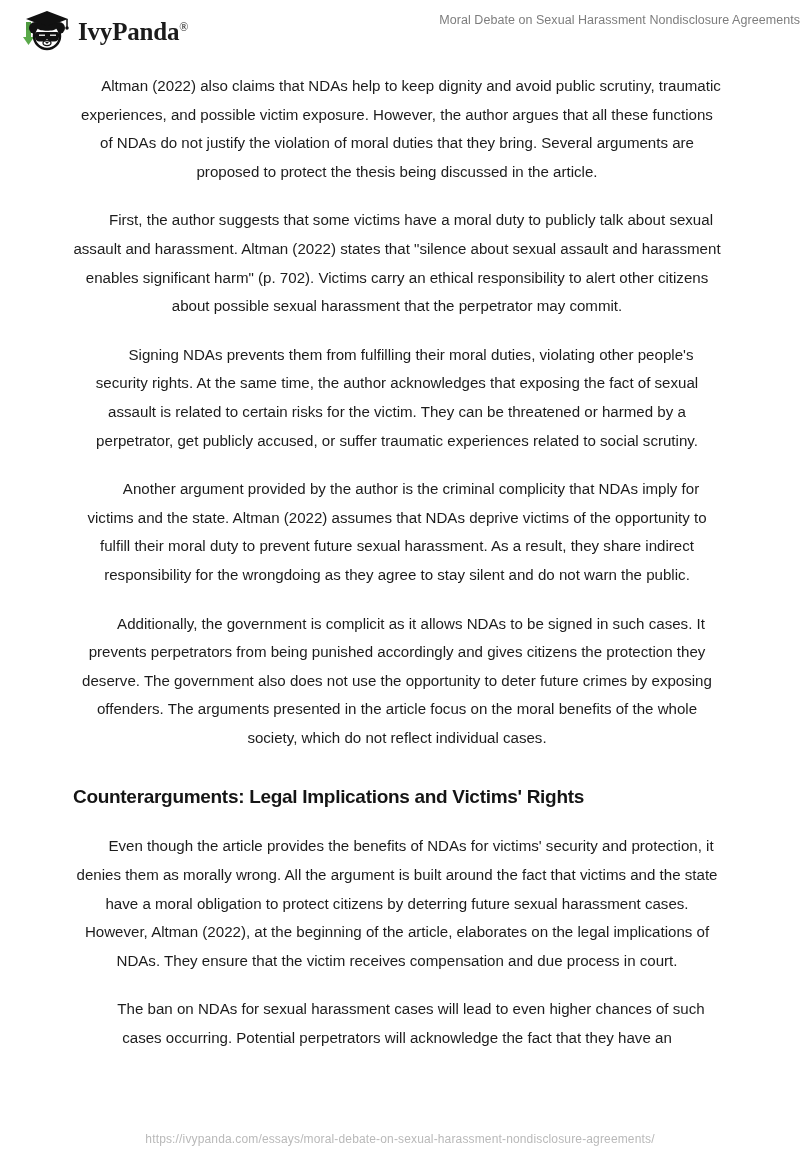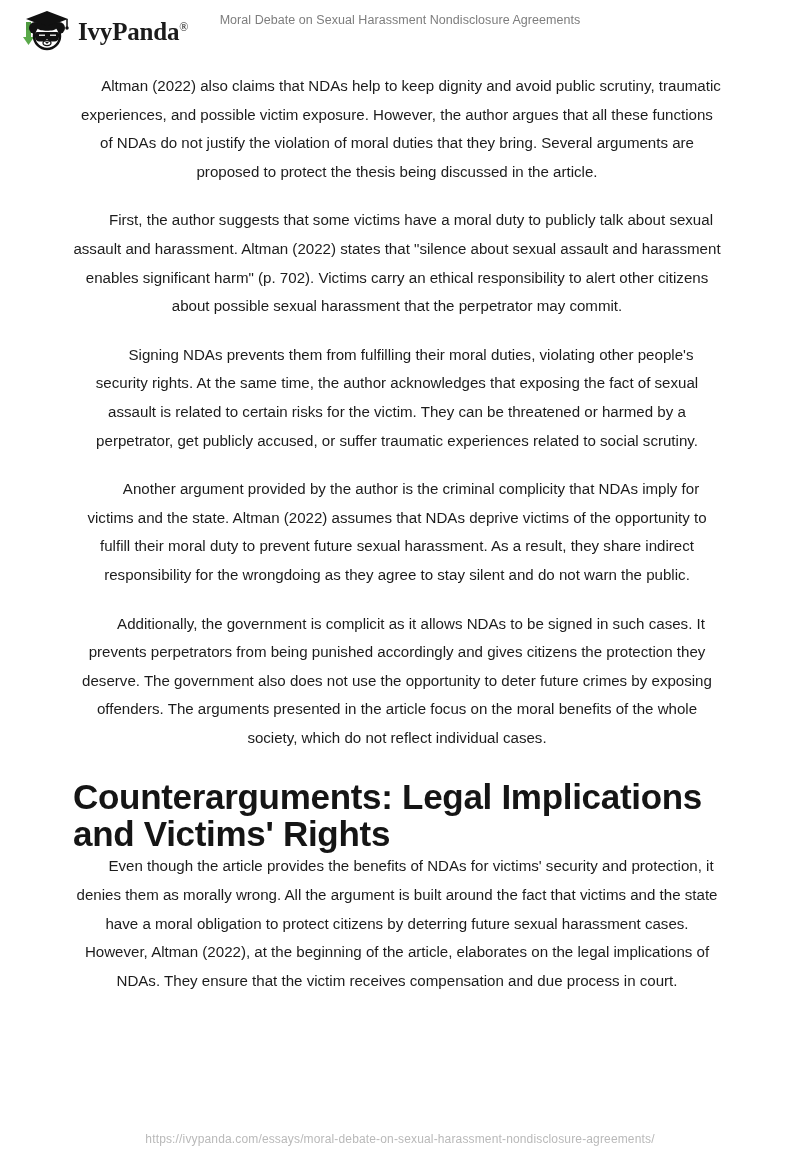--- a/index.html
+++ b/index.html
@@ -64,21 +64,21 @@
     font-size: 12px;
     vertical-align: super;
     font-weight: normal;
   }
 
   .header-title {
     position: absolute;
     left: 0;
     right: 0;
     top: 13px;
-    text-align: center;
+    text-align: right;
     font-size: 12.5px;
     color: #7d7d7d;
     font-family: "Liberation Sans", sans-serif;
     letter-spacing: 0.05px;
     white-space: nowrap;
   }
 
   
   .content {
     position: absolute;
@@ -92,22 +92,22 @@
     font-size: 15.1px;
     line-height: 28.6px;
     color: #1c1c1c;
     text-indent: 28px;
     text-align: center;
     font-family: "Liberation Sans", sans-serif;
   }
   .para:last-child { margin-bottom: 0; }
 
   h2.section-heading {
-    margin: 26px 0 0 0;
-    font-size: 35px;
+    margin: 26px 0 17px 0;
+    font-size: 19px;
     line-height: 37px;
     font-weight: bold;
     color: #151515;
     letter-spacing: -0.3px;
     font-family: "Liberation Sans", sans-serif;
   }
 
   
   .page-footer {
     position: absolute;
@@ -171,19 +171,20 @@
 
     <p class="para">Altman (2022) also claims that NDAs help to keep dignity and avoid public scrutiny, traumatic experiences, and possible victim exposure. However, the author argues that all these functions of NDAs do not justify the violation of moral duties that they bring. Several arguments are proposed to protect the thesis being discussed in the article.</p>
     <p class="para">First, the author suggests that some victims have a moral duty to publicly talk about sexual assault and harassment. Altman (2022) states that "silence about sexual assault and harassment enables significant harm" (p. 702). Victims carry an ethical responsibility to alert other citizens about possible sexual harassment that the perpetrator may commit.</p>
     <p class="para">Signing NDAs prevents them from fulfilling their moral duties, violating other people's security rights. At the same time, the author acknowledges that exposing the fact of sexual assault is related to certain risks for the victim. They can be threatened or harmed by a perpetrator, get publicly accused, or suffer traumatic experiences related to social scrutiny.</p>
     <p class="para">Another argument provided by the author is the criminal complicity that NDAs imply for victims and the state. Altman (2022) assumes that NDAs deprive victims of the opportunity to fulfill their moral duty to prevent future sexual harassment. As a result, they share indirect responsibility for the wrongdoing as they agree to stay silent and do not warn the public.</p>
     <p class="para">Additionally, the government is complicit as it allows NDAs to be signed in such cases. It prevents perpetrators from being punished accordingly and gives citizens the protection they deserve. The government also does not use the opportunity to deter future crimes by exposing offenders. The arguments presented in the article focus on the moral benefits of the whole society, which do not reflect individual cases.</p>
 
     <h2 class="section-heading">Counterarguments: Legal Implications and Victims' Rights</h2>
 
     <p class="para">Even though the article provides the benefits of NDAs for victims' security and protection, it denies them as morally wrong. All the argument is built around the fact that victims and the state have a moral obligation to protect citizens by deterring future sexual harassment cases. However, Altman (2022), at the beginning of the article, elaborates on the legal implications of NDAs. They ensure that the victim receives compensation and due process in court.</p>
+    <p class="para">The ban on NDAs for sexual harassment cases will lead to even higher chances of such cases occurring. Potential perpetrators will acknowledge the fact that they have an</p>
   </div>
 
   <div class="page-footer">
     <a class="footer-url" href="#">https://ivypanda.com/essays/moral-debate-on-sexual-harassment-nondisclosure-agreements/</a>
   </div>
 
 </div>
 
 </body></html>

